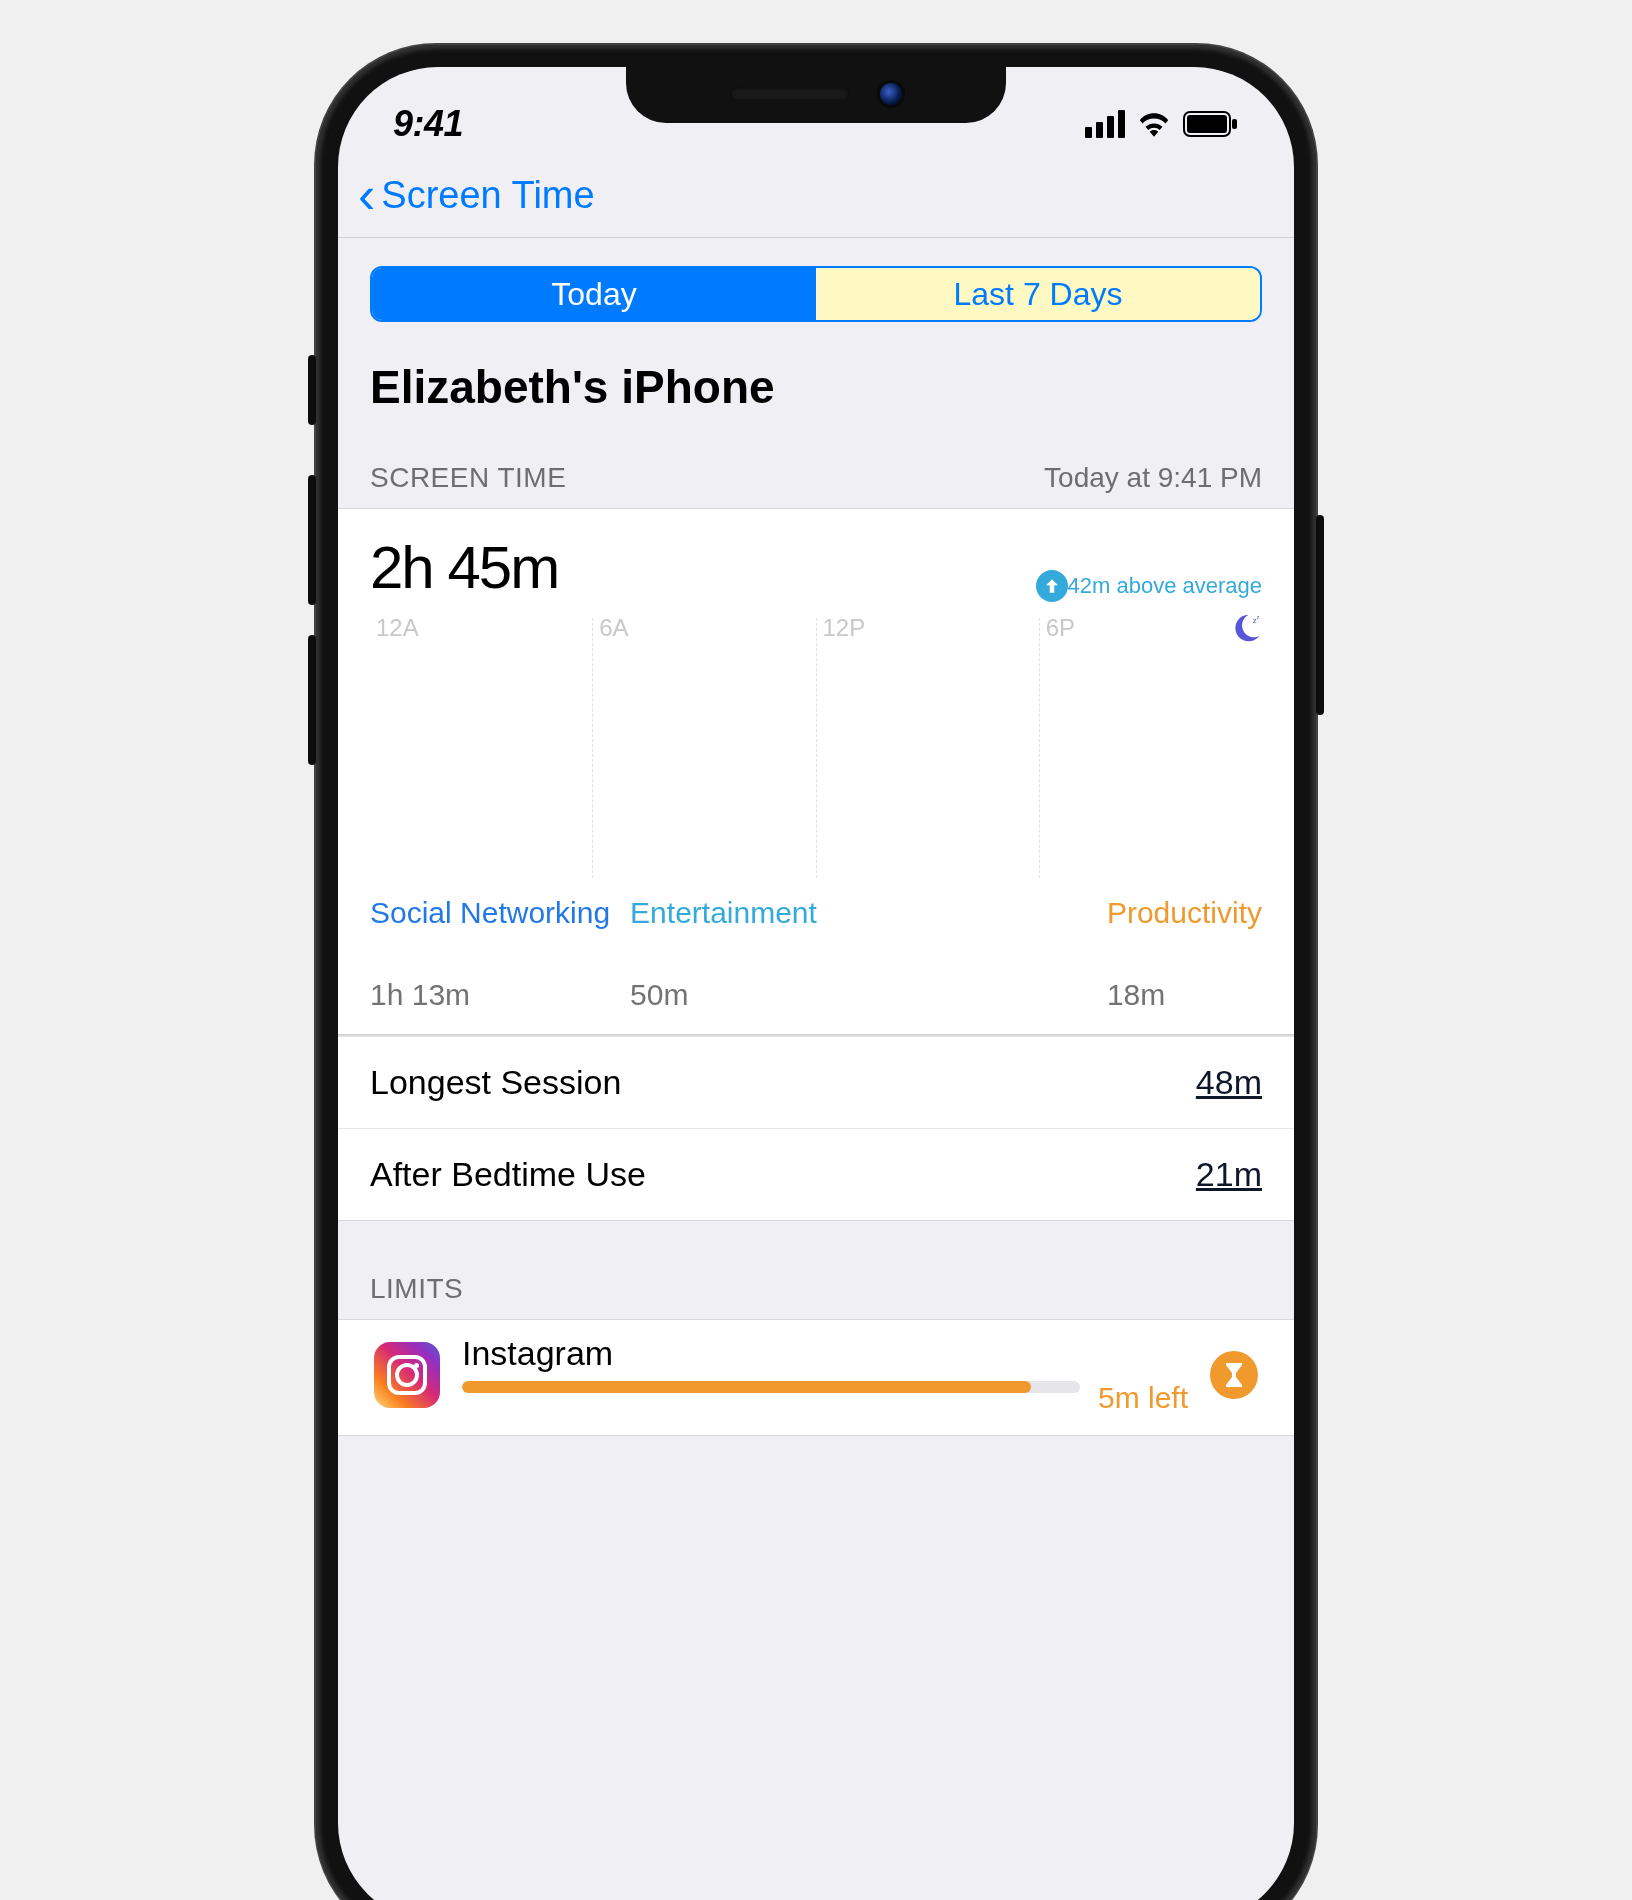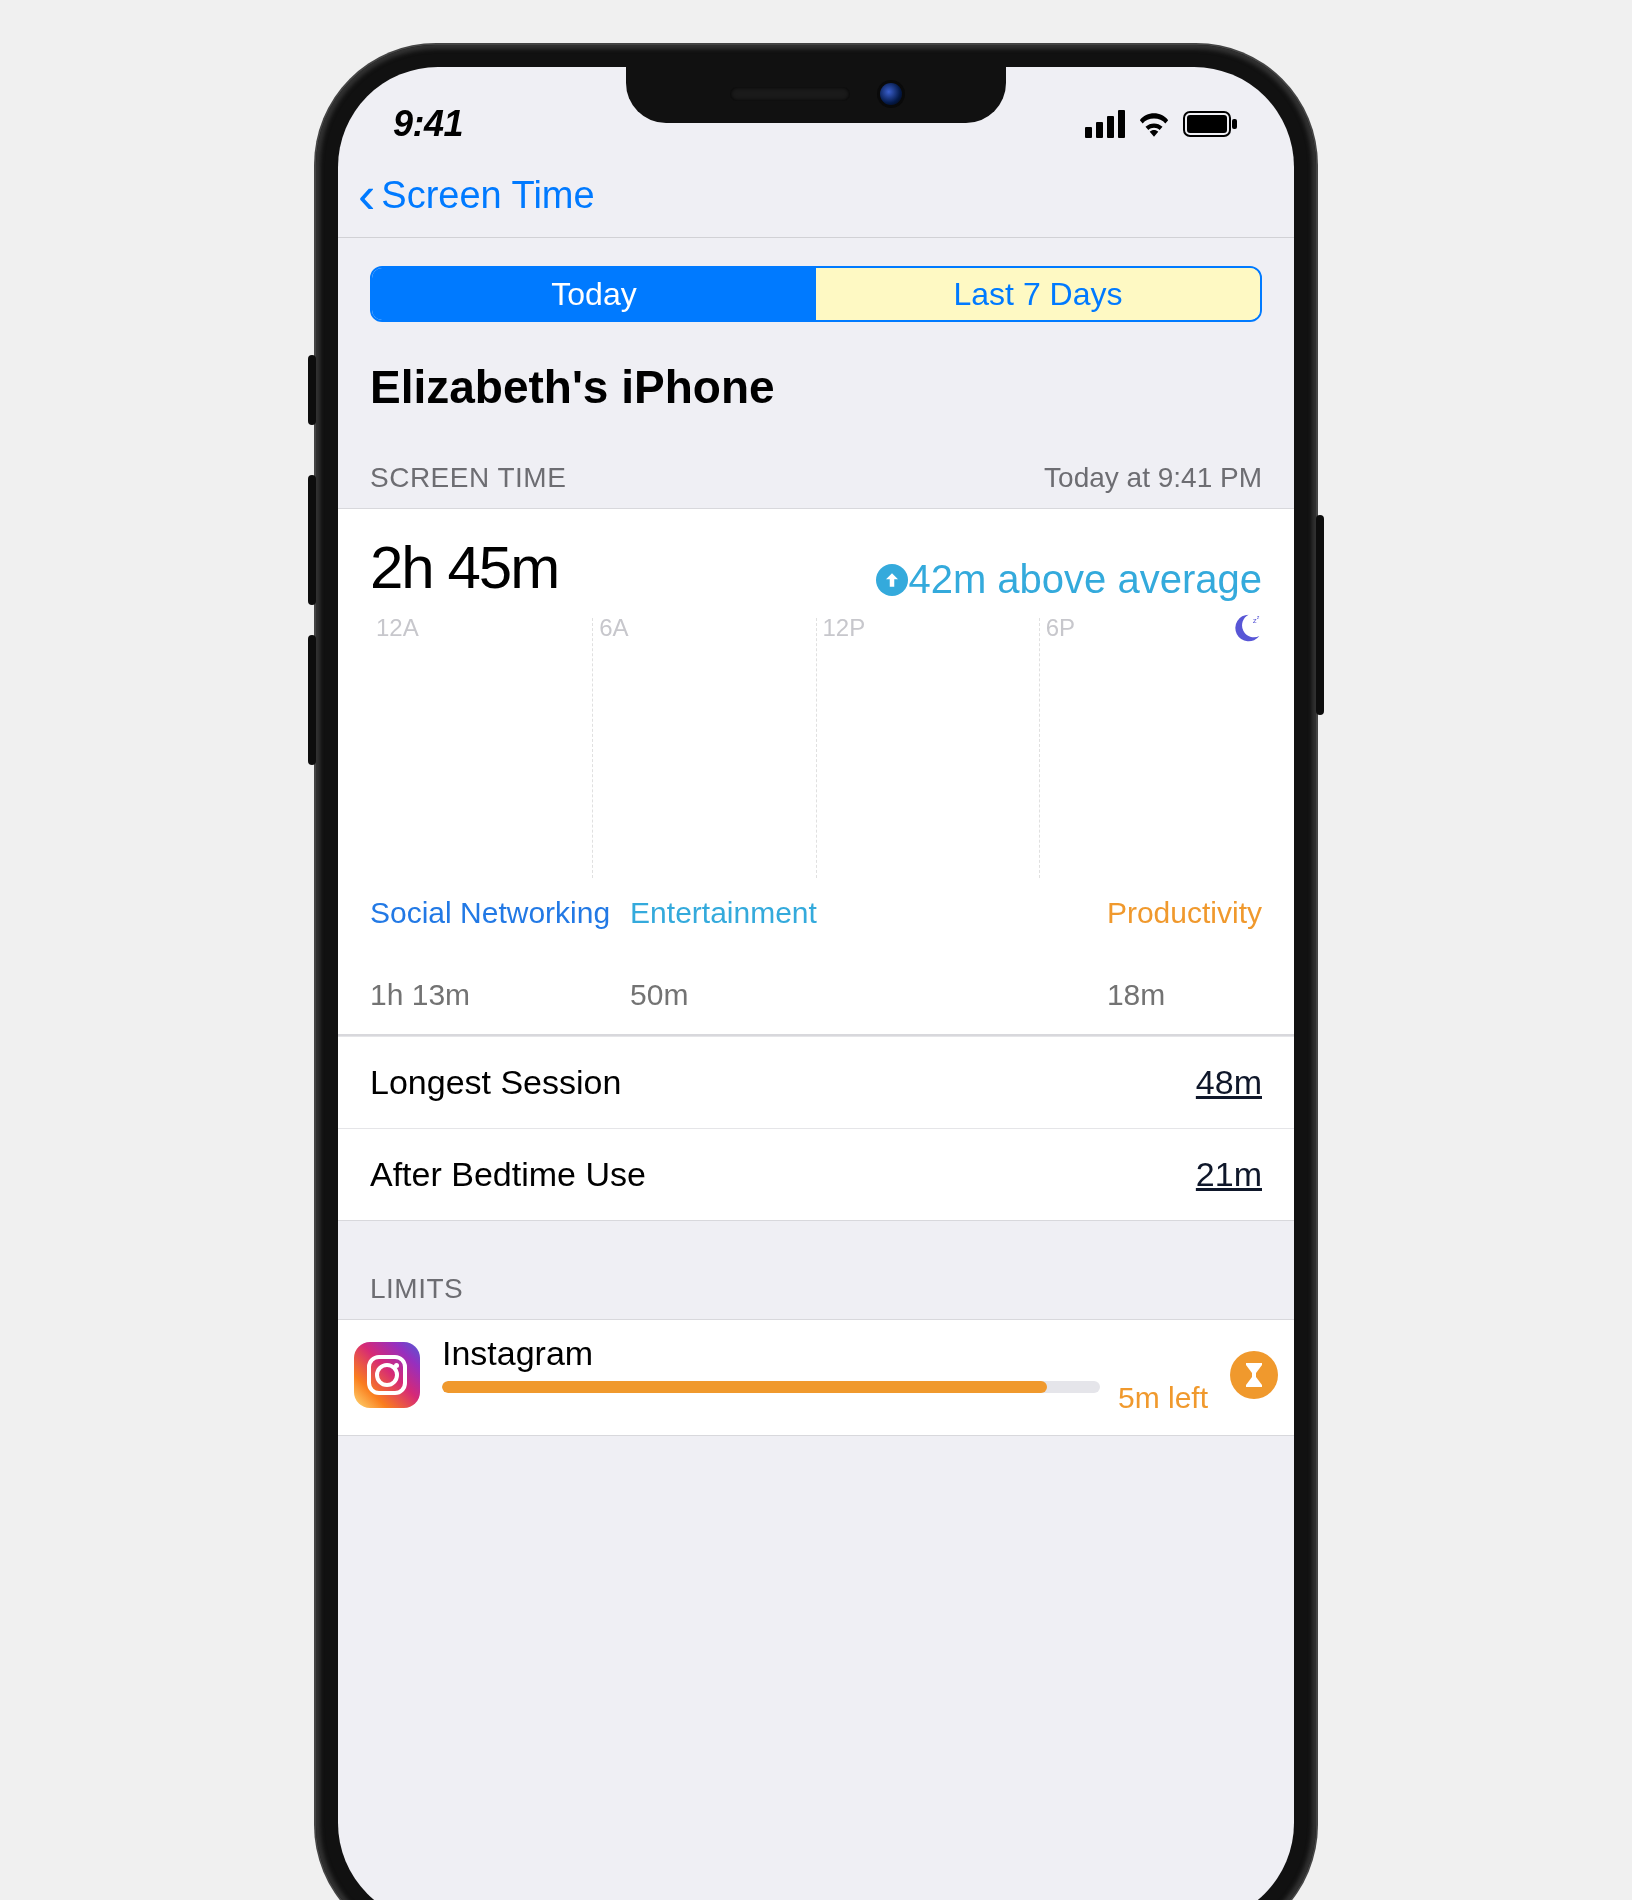--- a/index.html
+++ b/index.html
@@ -66,21 +66,21 @@
   .device-name { font-size:46px; font-weight:700; padding: 10px 32px 38px; }
 
   .section-header { display:flex; justify-content:space-between; padding: 10px 32px 14px; color:#6d6d72; font-size:28px; }
   .section-header .lbl { text-transform:uppercase; letter-spacing:0.5px; }
 
   
   .card { background:#fff; border-top:1px solid #d8d8dc; border-bottom:1px solid #d8d8dc; }
   .chart-card { padding: 24px 32px 22px; }
   .chart-top { display:flex; justify-content:space-between; align-items:flex-end; margin-bottom: 16px; }
   .total-time { font-size:60px; font-weight:400; letter-spacing:-2px; }
-  .avg-compare { display:flex; align-items:center; gap:0; color:#34aadc; font-size:40px; }
+  .avg-compare { display:flex; align-items:center; gap:0; color:#34aadc; font-size:22px; }
   .avg-circle { width:32px; height:32px; border-radius:50%; background:#34aadc; display:flex; align-items:center; justify-content:center; }
   .avg-circle svg { fill:#fff; }
 
   .chart-area { position:relative; height: 260px; margin-bottom:18px; }
   .chart-grid { position:absolute; inset:0; display:flex; }
   .grid-col { flex:1; border-left:1px dashed #e0e0e0; position:relative; }
   .grid-col:first-child { border-left:none; }
   .grid-label { position:absolute; top:-4px; left:6px; font-size:24px; color:#c7c7cc; }
   .moon-wrap { position:absolute; top:-6px; right:0; }
   .moon-icon { width:32px; height:32px; }
@@ -99,21 +99,21 @@
   .legend-title.blue { color:#2279e5; }
   .legend-title.cyan { color:#34aadc; }
   .legend-title.orange { color:#f0992d; }
   .legend-value { font-size:30px; color:#737373;margin-top:48px; }
 
   .stat-row { display:flex; justify-content:space-between; align-items:center; padding: 26px 32px; border-top:1px solid #e5e5e8; font-size:34px; }
   .stat-row .stat-value { color:#0f172a;text-decoration:underline; }
 
   .limits-header { padding: 52px 32px 14px; color:#6d6d72; font-size:28px; text-transform:uppercase; letter-spacing:0.5px; }
 
-  .limit-row { display:flex; align-items:center; padding: 14px 16px 20px; gap:22px; }
+  .limit-row { display:flex; align-items:center; padding: 14px 36px 20px; gap:22px; }
   .app-icon { width:66px; height:66px; border-radius:16px; background: linear-gradient(45deg,#feda75 0%,#fa7e1e 25%,#d62976 55%,#962fbf 80%,#4f5bd5 100%); display:flex; align-items:center; justify-content:center; }
   .app-icon .inner { width:40px; height:40px; border:4px solid #fff; border-radius:12px; position:relative; }
   .app-icon .inner::after { content:''; position:absolute; width:16px; height:16px; border:4px solid #fff; border-radius:50%; top:50%; left:50%; transform:translate(-50%,-50%); }
   .app-icon .inner::before { content:''; position:absolute; width:5px; height:5px; background:#fff; border-radius:50%; top:4px; right:4px; }
   .limit-content { flex:1; }
   .limit-name { font-size:34px; margin-bottom:8px; }
   .limit-bar-row { display:flex; align-items:flex-start; gap:18px; }
   .limit-bar { flex:1; height:12px; background:#e5e5ea; border-radius:6px; overflow:hidden; position:relative; }
   .limit-fill { position:absolute; left:0; top:0; bottom:0; border-radius:6px; }
   .limit-remaining { font-size:30px; color:#f0992d; }

